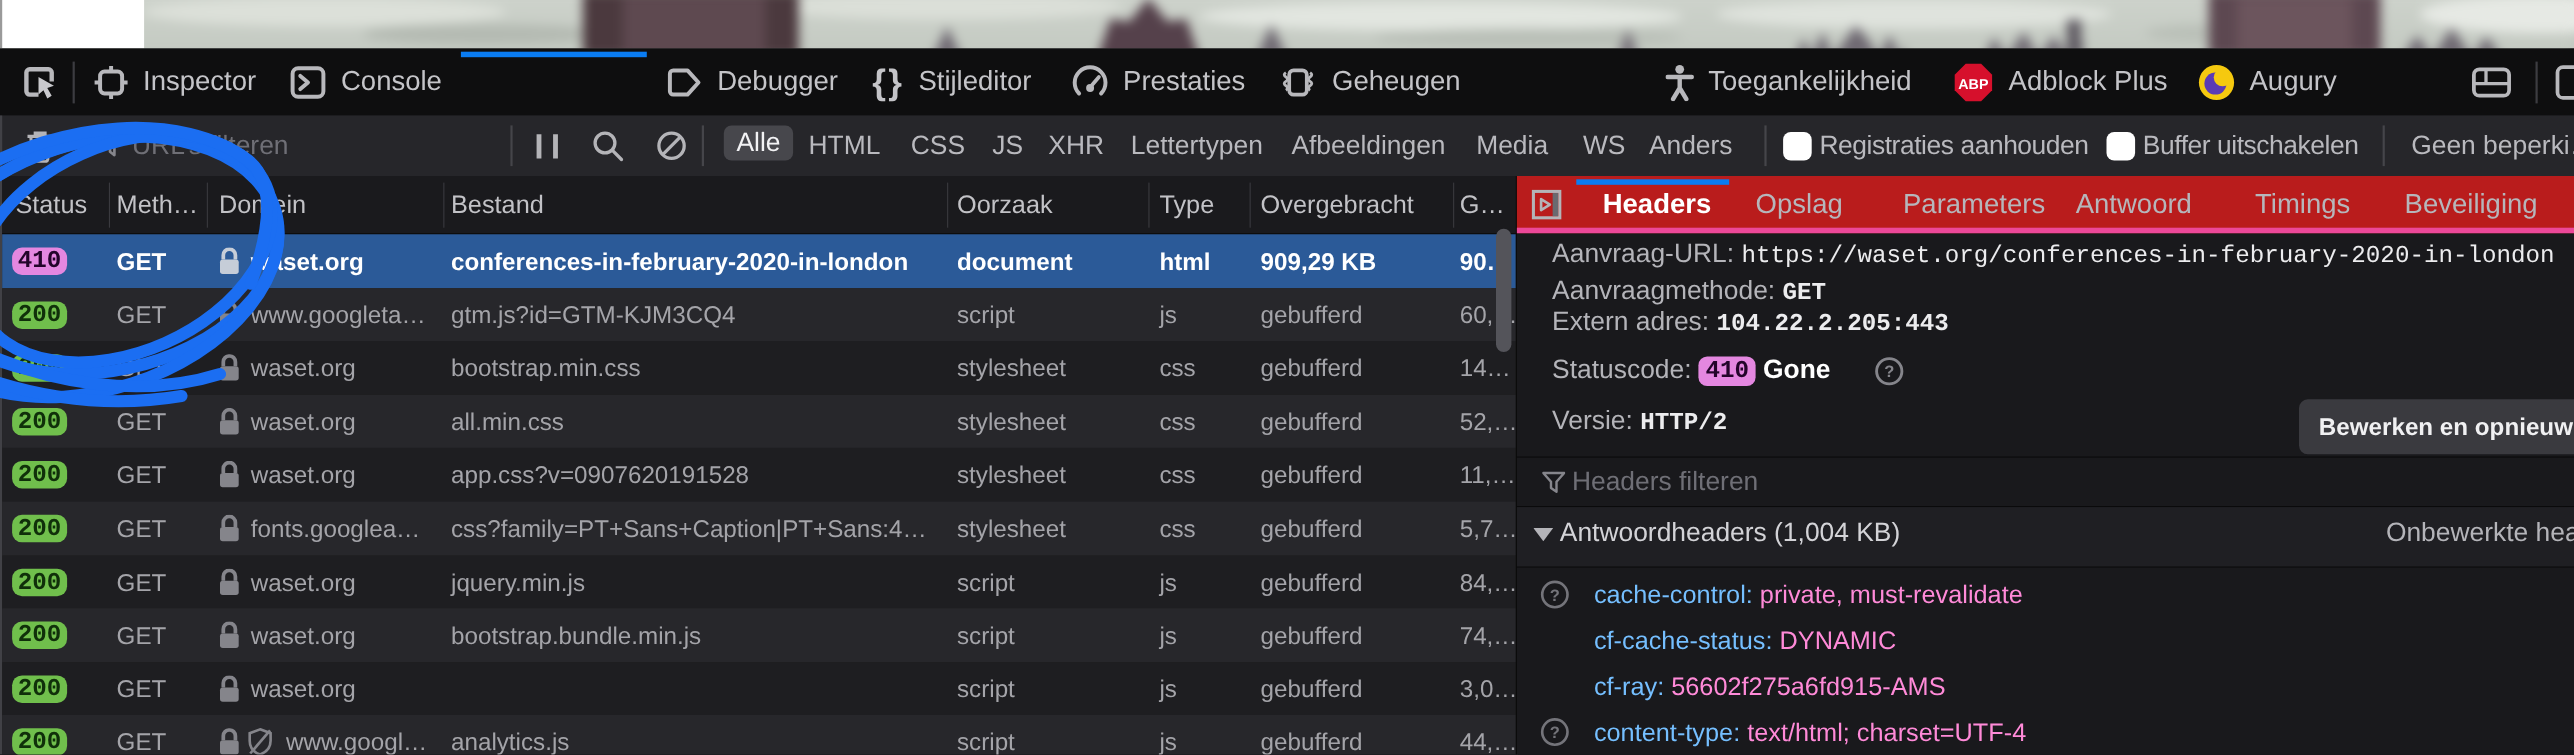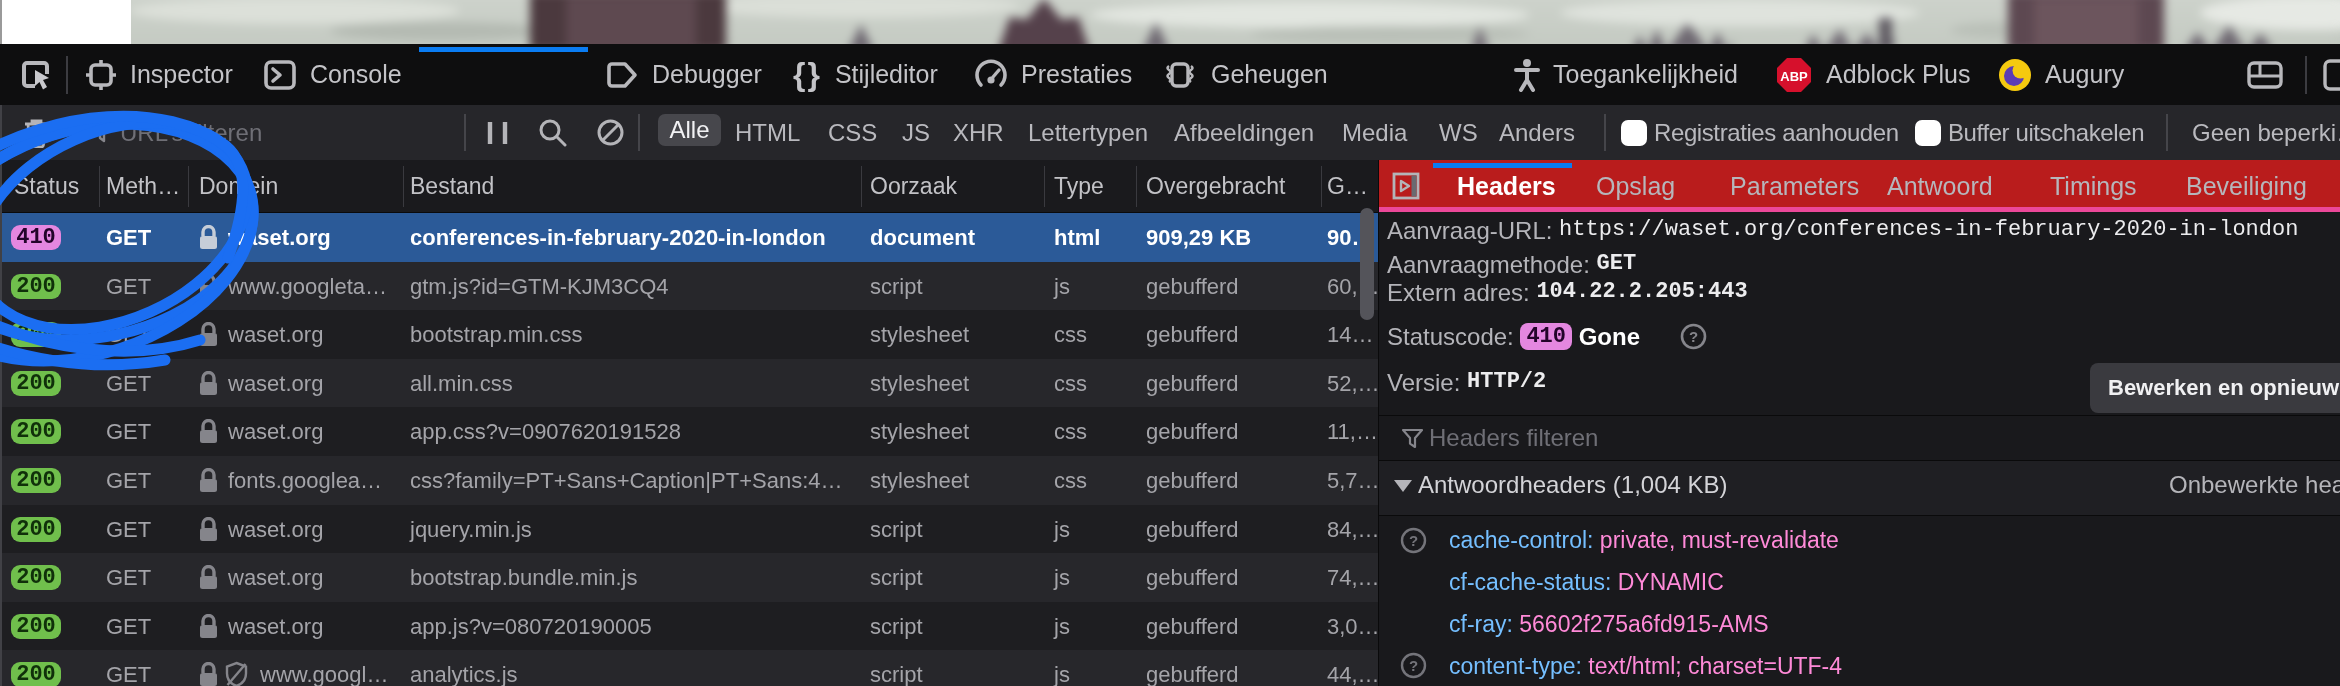--- a/index.html
+++ b/index.html
@@ -43,21 +43,21 @@
   .badge { position:absolute; top:12px; width:50px; height:25px; border-radius:9px; font-family:"Liberation Mono", monospace; font-size:22px; font-weight:bold; display:flex; align-items:center; justify-content:center; }
   .b410 { left:9px; background:#e487e0; color:#23042a; }
   .b200 { left:9px; background:#70bf4c; color:#10300a; }
   #vthumb { position:absolute; left:1358px; top:48px; width:14px; height:112px; border-radius:7px; background:#54545a; }
 
   
   #panel { left:1378px; top:160px; width:962px; height:526px; background:#19191c; border-left:1px solid #0a0a0b; }
   #ptabs { position:absolute; left:0; top:0; width:962px; height:52px; background:#b91c1c; border-bottom:5px solid #ec4899; }
   .ptab { position:absolute; top:0; height:52px; display:flex; align-items:center; color:#b6b6bb; font-size:25px; }
   #pind { position:absolute; left:54px; top:3px; width:139px; height:5px; background:#0a7cf2; }
-  .srow { position:absolute; display:flex; align-items:flex-start; white-space:nowrap; }
+  .srow { position:absolute; display:flex; align-items:flex-end; white-space:nowrap;margin-left:24px; }
   .slabel { color:#b4b4b9; font-size:24px; }
   .sval { color:#ececee; font-size:22px; font-family:"Liberation Mono", monospace; }
   #editbtn { position:absolute; left:711px; top:203px; width:280px; height:50px; background:#3a3a3f; border-radius:8px; color:#f0f0f2; font-size:22px; font-weight:bold; display:flex; align-items:center; padding-left:18px; white-space:nowrap; }
   #hfilter { position:absolute; left:0; top:255px; width:962px; height:46px; border-top:1px solid #0a0a0b; border-bottom:1px solid #0a0a0b; }
   #hsection { position:absolute; left:0; top:301px; width:962px; height:55px; background:#1f1f23; border-bottom:1px solid #0a0a0b; }
   .hname { color:#75bfff; }
   .hval { color:#ff8ad8; }
   .hline { position:absolute; font-size:23px; white-space:nowrap; }
   .qicon { position:absolute; }
 </style>
@@ -376,21 +376,20 @@
       <div class="row dark" style="top:442px;">
           <span class="badge b200" style="top:12px">200</span>
           <span class="cell" style="left:104px;">GET</span>
           <span class="cell" style="left:196px;">
             <svg width="21" height="26" viewBox="0 0 21 26">
               <path d="M5 11 v-4 a5.5 5.5 0 0 1 11 0 v4" fill="none" stroke="#85858b" stroke-width="3.4"></path>
               <rect x="2" y="11" width="17" height="13" rx="2.5" fill="#85858b"></rect>
             </svg>
           </span>
           <span class="cell" style="left:226px;">waset.org</span>
-          <span class="cell" style="left:408px;">app.js?v=080720190005</span>
           <span class="cell" style="left:868px;">script</span>
           <span class="cell" style="left:1052px;">js</span>
           <span class="cell" style="left:1144px;">gebufferd</span>
           <span class="cell" style="left:1325px;">3,0…</span>
         </div>
       <div class="row light" style="top:490px;">
           <span class="badge b200" style="top:12px">200</span>
           <span class="cell" style="left:104px;">GET</span>
           <span class="cell" style="left:196px;">
             <svg width="21" height="26" viewBox="0 0 21 26">

